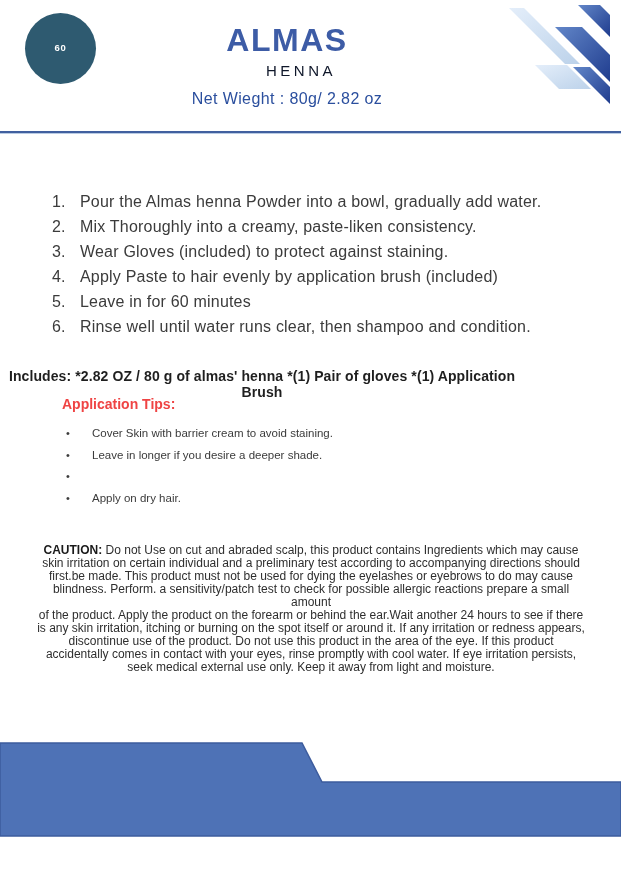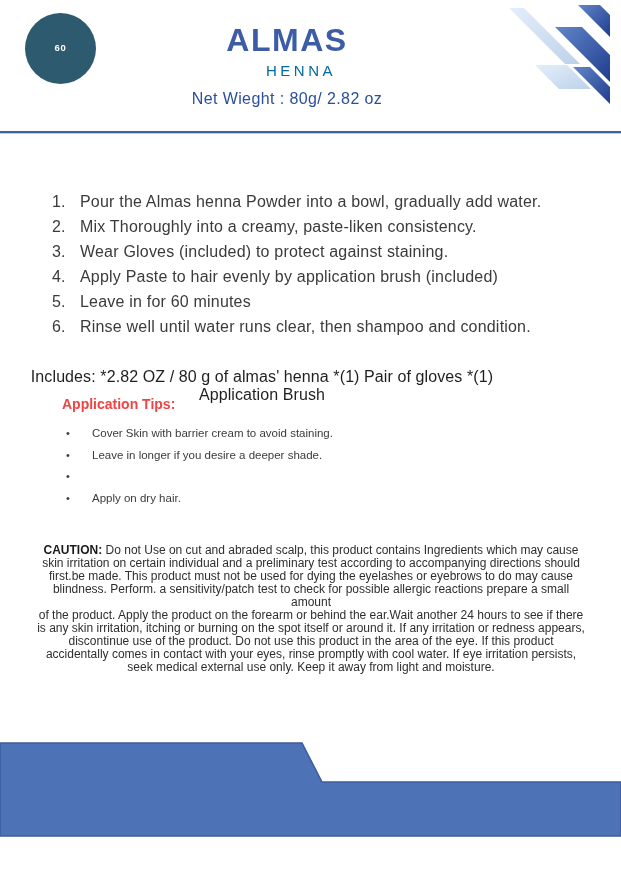--- a/index.html
+++ b/index.html
@@ -41,21 +41,21 @@
   .brand {
     font-size: 32px;
     font-weight: bold;
     letter-spacing: 1.5px;
     color: #3d5ca6;
   }
   .product-name {
     margin-top: 3px;
     font-size: 15px;
     letter-spacing: 3.5px;
-    color: #0369a1;
+    color: #0f172a;
     margin-left: 28px;
   }
   .net-weight {
     margin-top: 11px;
     font-size: 16px;
     font-weight: normal;
     letter-spacing: 0.4px;
     color: #2b4f9e;
   }
   .header-divider {
@@ -102,22 +102,22 @@
   }
   .instruction-row .num {
     width: 28px;
     flex: 0 0 28px;
   }
   .includes-line {
     position: absolute;
     top: 368px; left: 0;
     width: 524px;
     text-align: center;
-    font-size: 16px;
-    font-weight: normal;
+    font-size: 14px;
+    font-weight: bold;
     color: #1f1f1f;
     letter-spacing: 0.1px;
   }
   .tips-title {
     position: absolute;
     top: 396px; left: 62px;
     font-size: 14px;
     font-weight: bold;
     color: #ef4444;
   }

